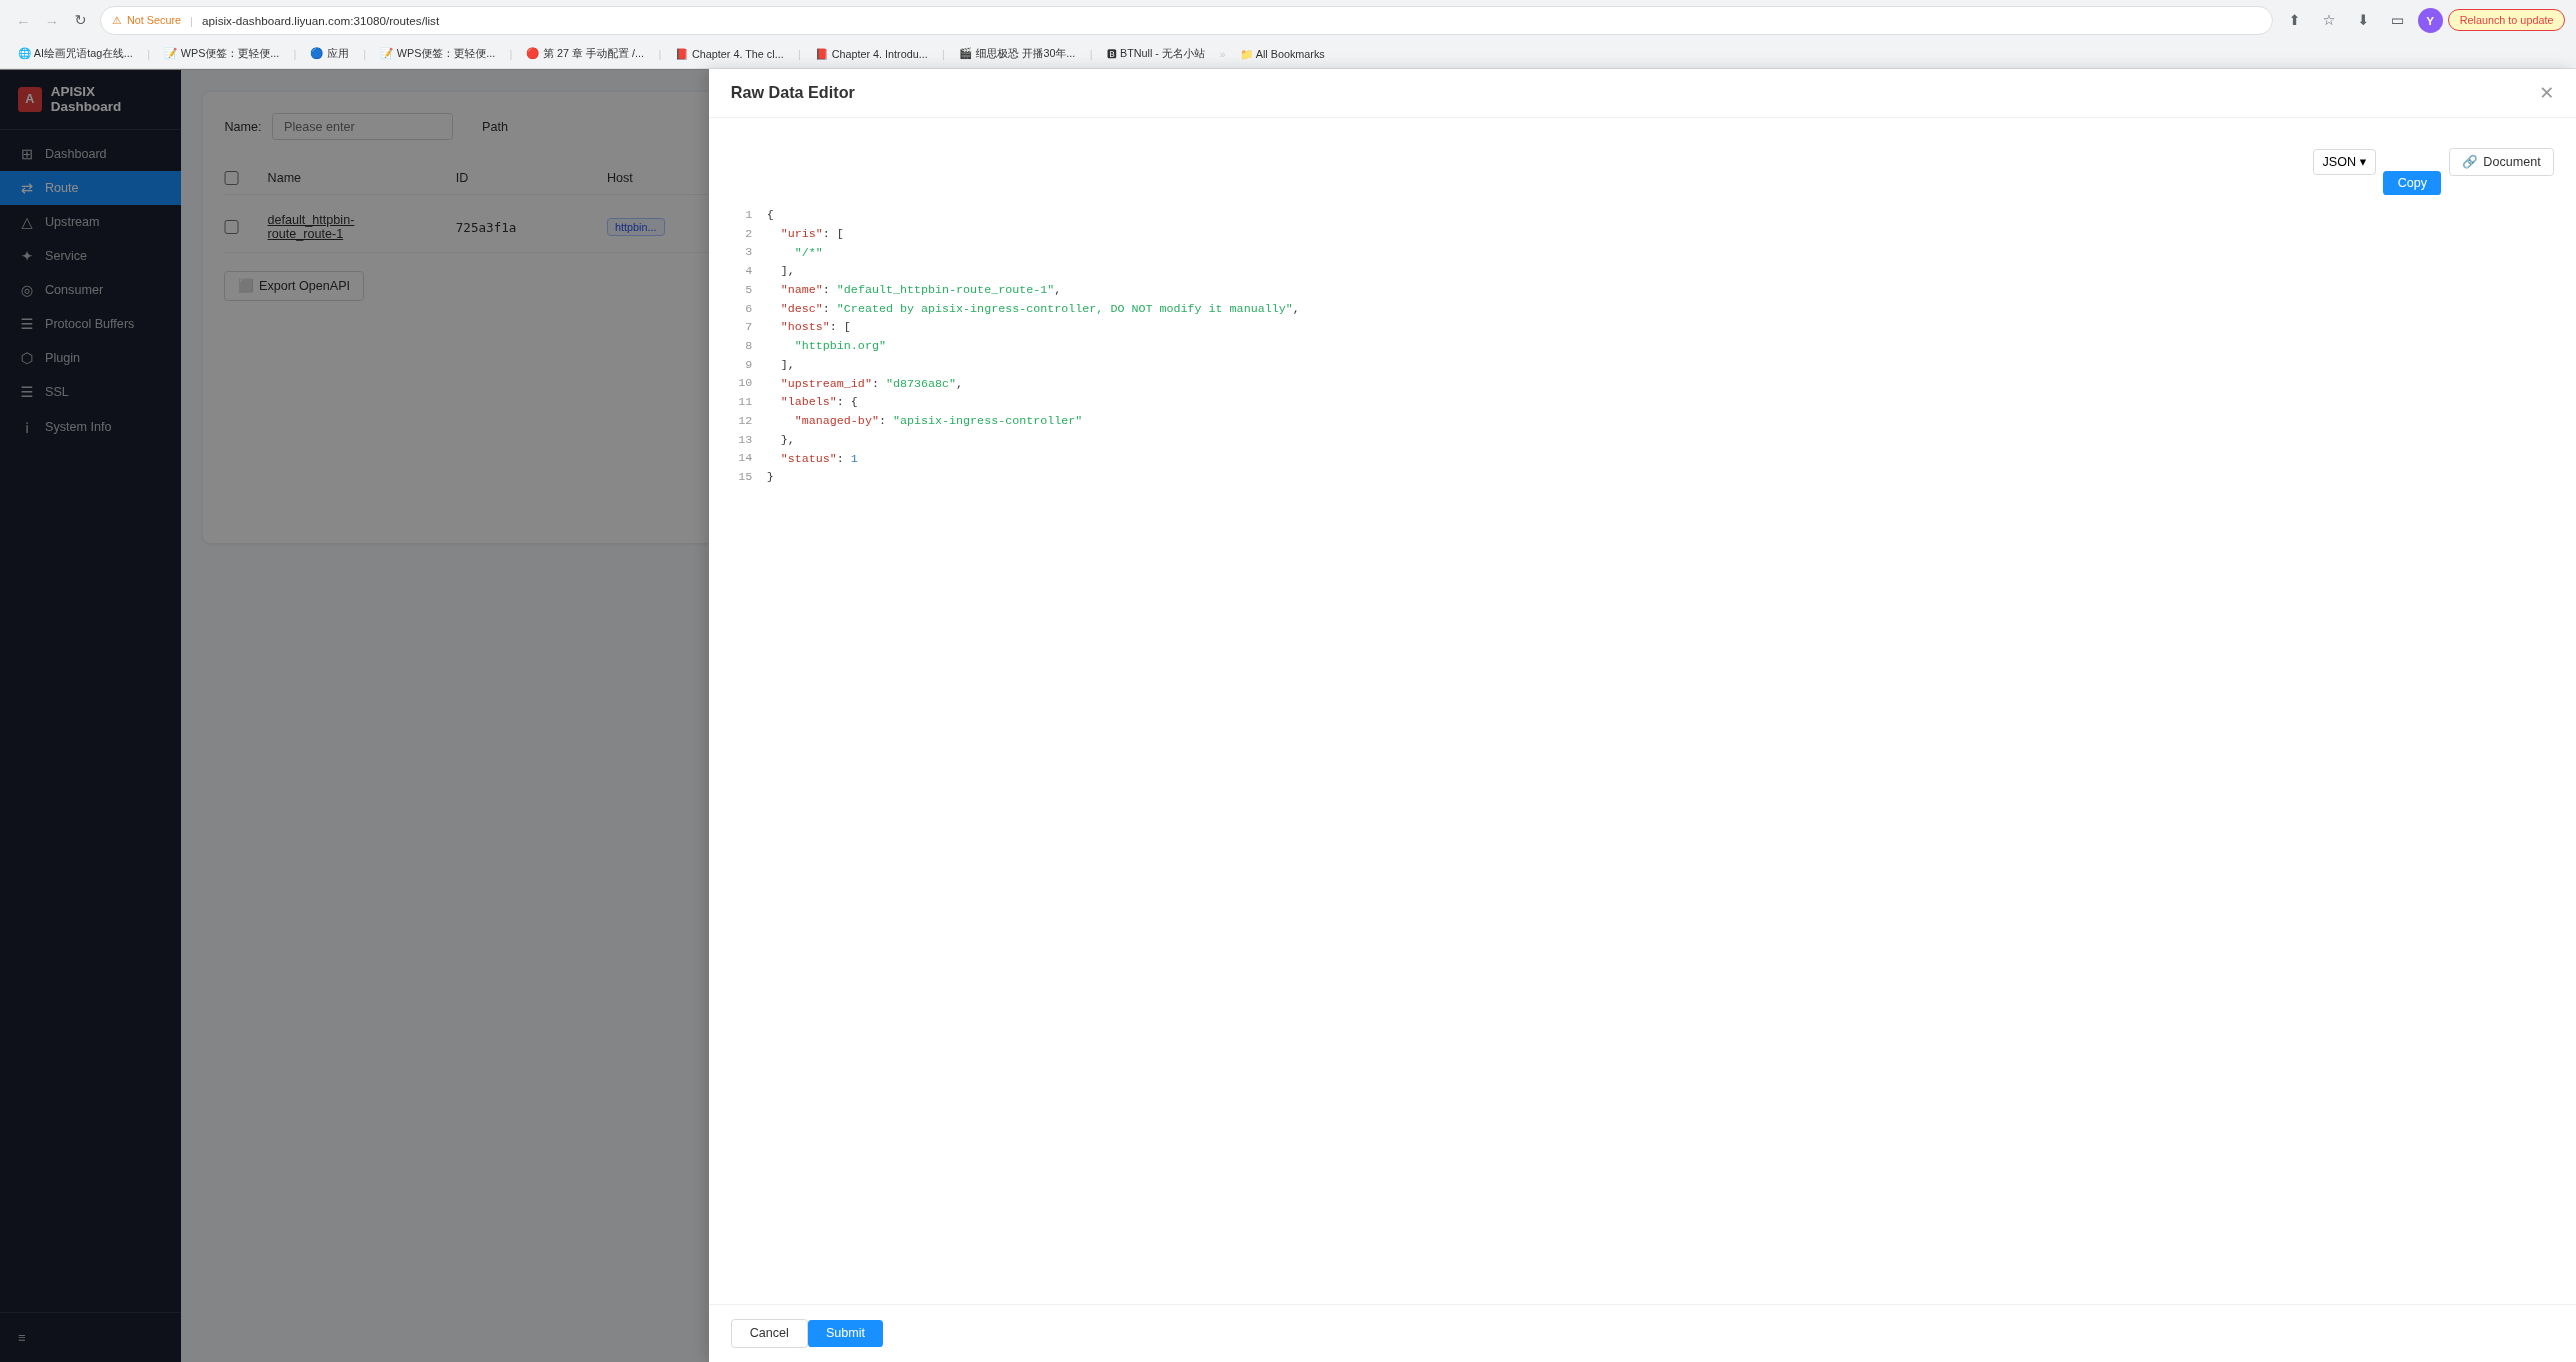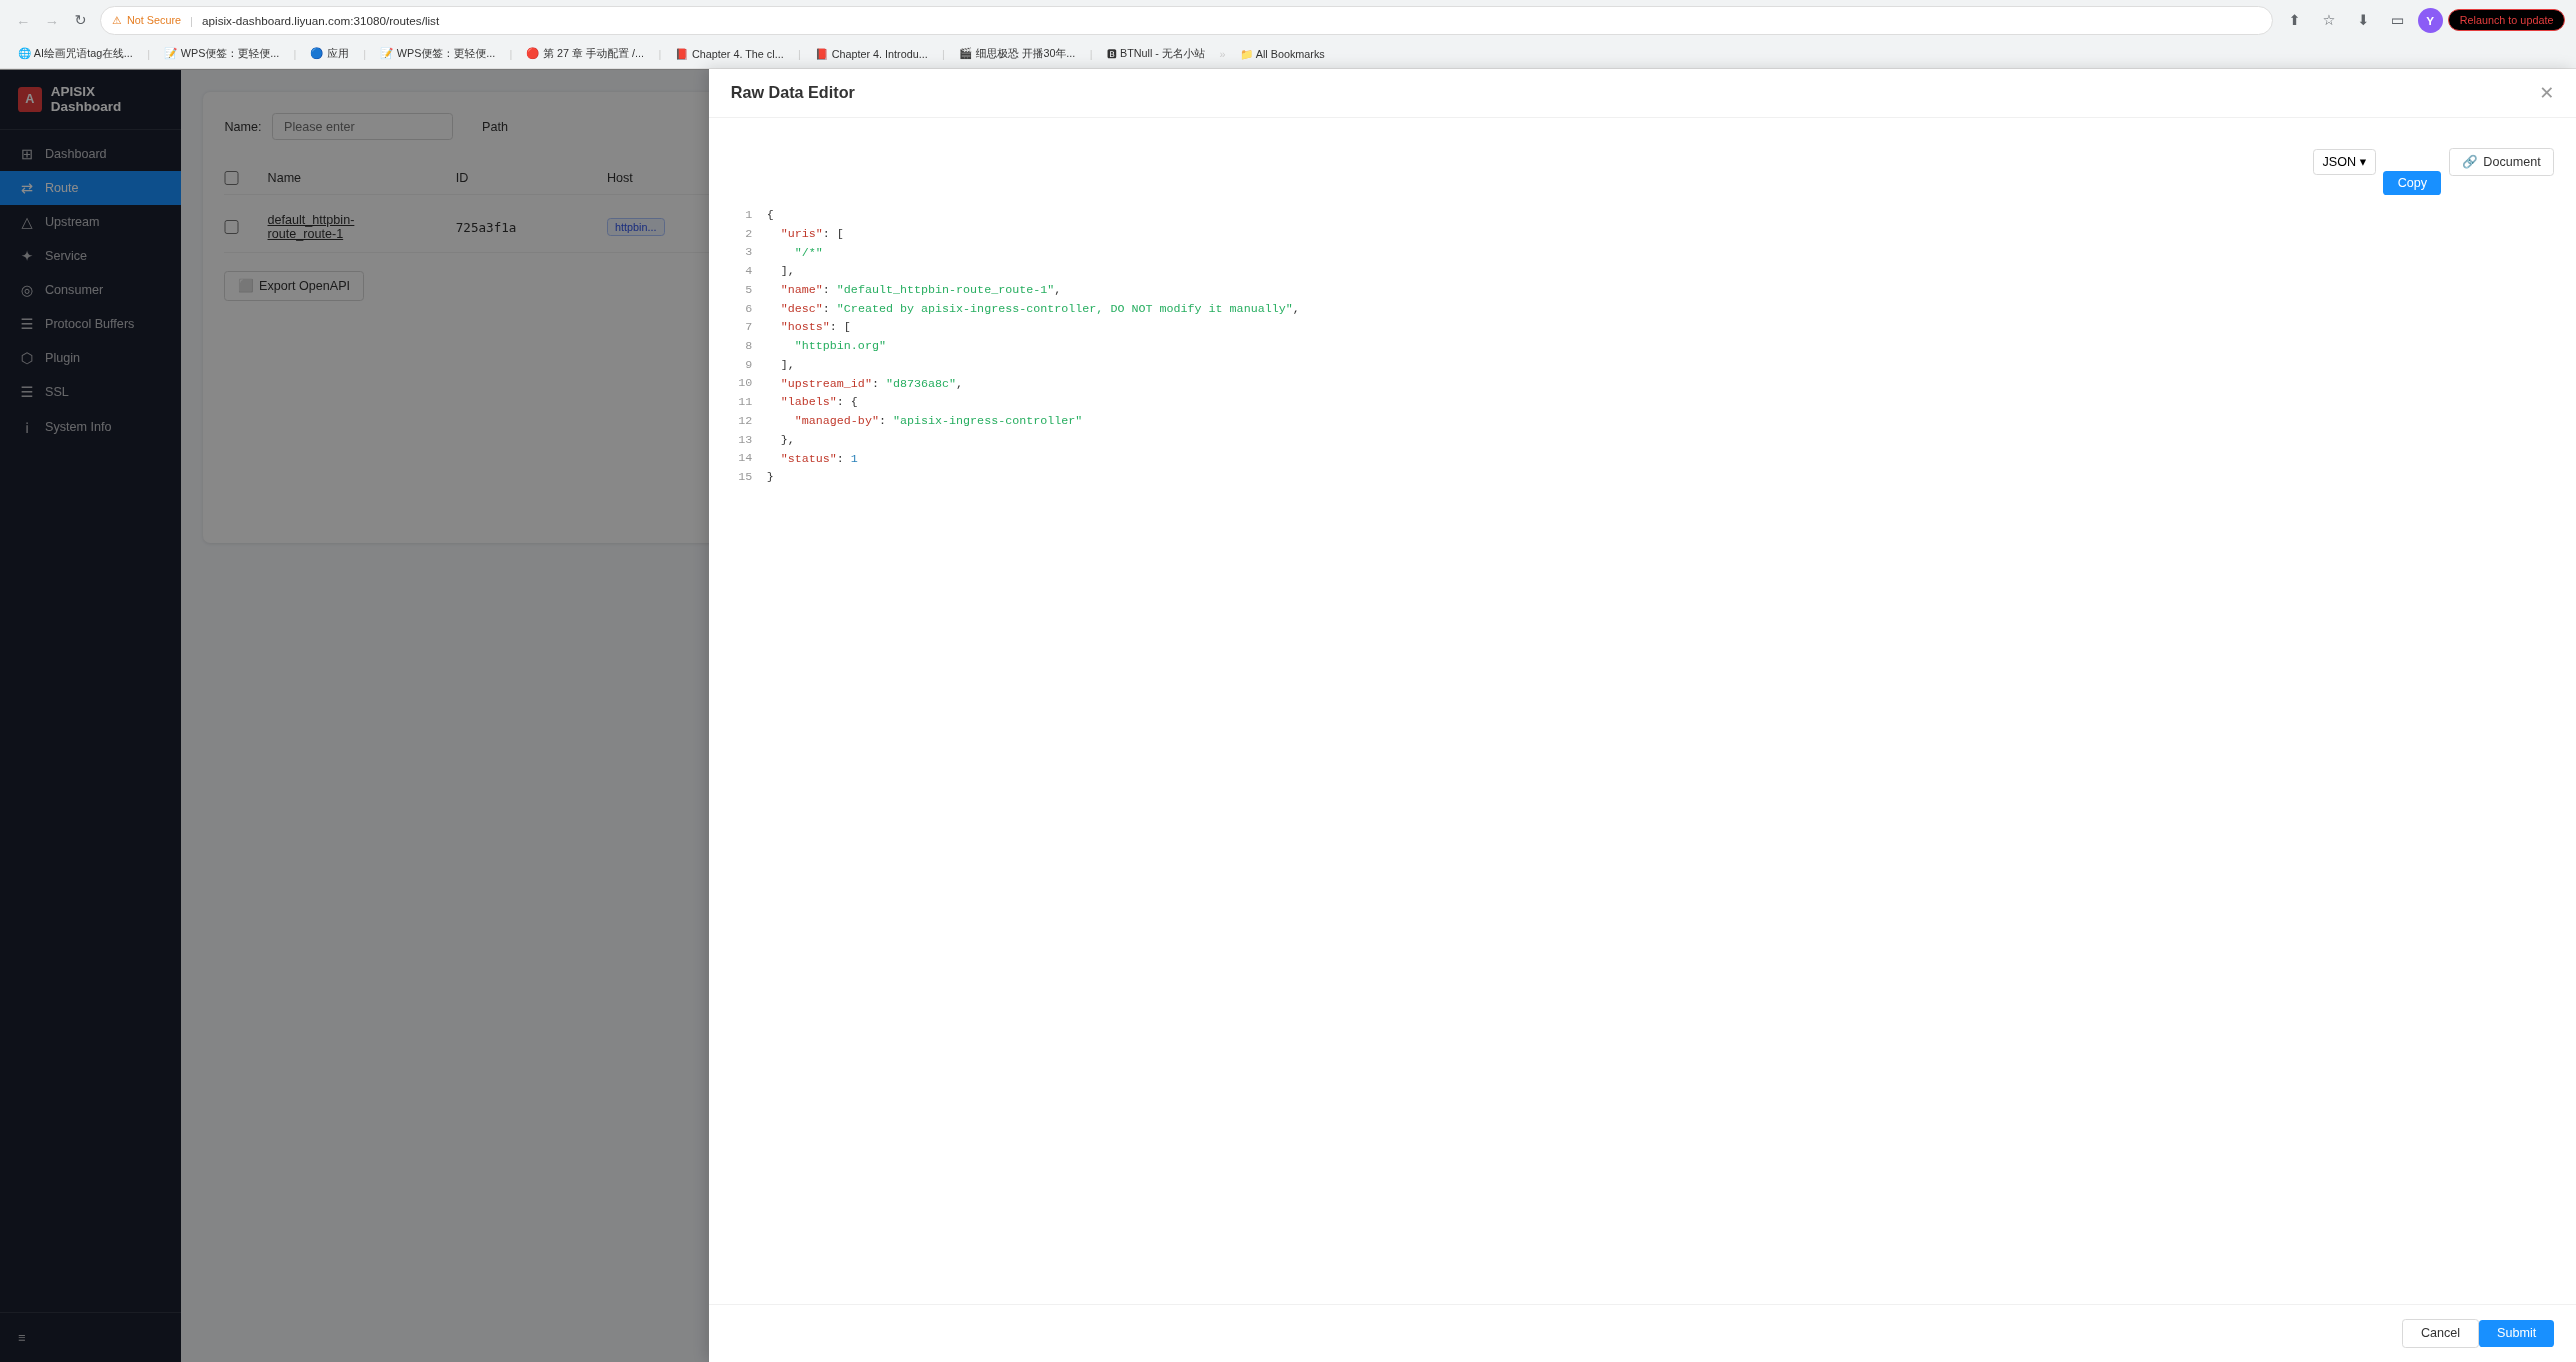--- a/index.html
+++ b/index.html
@@ -33,21 +33,21 @@
       width: 29px; height: 29px; border-radius: 50%; border: none;
       background: transparent; cursor: pointer; display: flex; align-items: center; justify-content: center;
       color: #5f6368; font-size: 14.4px;
     }
     .avatar-btn {
       width: 25px; height: 25px; border-radius: 50%;
       background: #8b5cf6; color: white; font-size: 11.7px; font-weight: bold;
       border: none; cursor: pointer; display: flex; align-items: center; justify-content: center;
     }
     .relaunch-btn {
-      background: #000000; border: 0.9px solid #e53e3e; color: #e53e3e;
+      background: #fef9c3; border: 0.9px solid #e53e3e; color: #e53e3e;
       border-radius: 14.4px; padding: 3.6px 10.8px; font-size: 10.8px; cursor: pointer;
       white-space: nowrap;
     }
 
     
     .bookmarks-bar {
       display: flex; align-items: center; gap: 3.6px;
       padding: 3.6px 10.8px; background: #f1f3f4;
       border-bottom: 0.9px solid #e0e0e0; height: 29px; overflow: hidden;
       font-size: 10.8px; color: #333;
@@ -195,21 +195,21 @@
     }
     .line-code { color: #333; font-size: 11.7px; white-space: pre; line-height: 1.6; }
 
     .c-brace { color: #333; }
     .c-key { color: #c0392b; }
     .c-str { color: #27ae60; }
     .c-num { color: #2980b9; }
 
     
     .modal-footer {
-      display: flex; justify-content: flex-end; align-items: center;
+      display: flex; justify-content: flex-start; align-items: center;
       padding: 14.4px 21.7px; border-top: 0.9px solid #f0f0f0;
     }
     .cancel-btn {
       border: 0.9px solid #d9d9d9; background: white; border-radius: 3.6px;
       padding: 6.3px 18px; font-size: 12.6px; cursor: pointer; color: #333;
     }
     .submit-btn {
       background: #1890ff; color: white; border: none; border-radius: 3.6px;
       padding: 6.3px 18px; font-size: 12.6px; cursor: pointer; font-weight: 500;
     }

